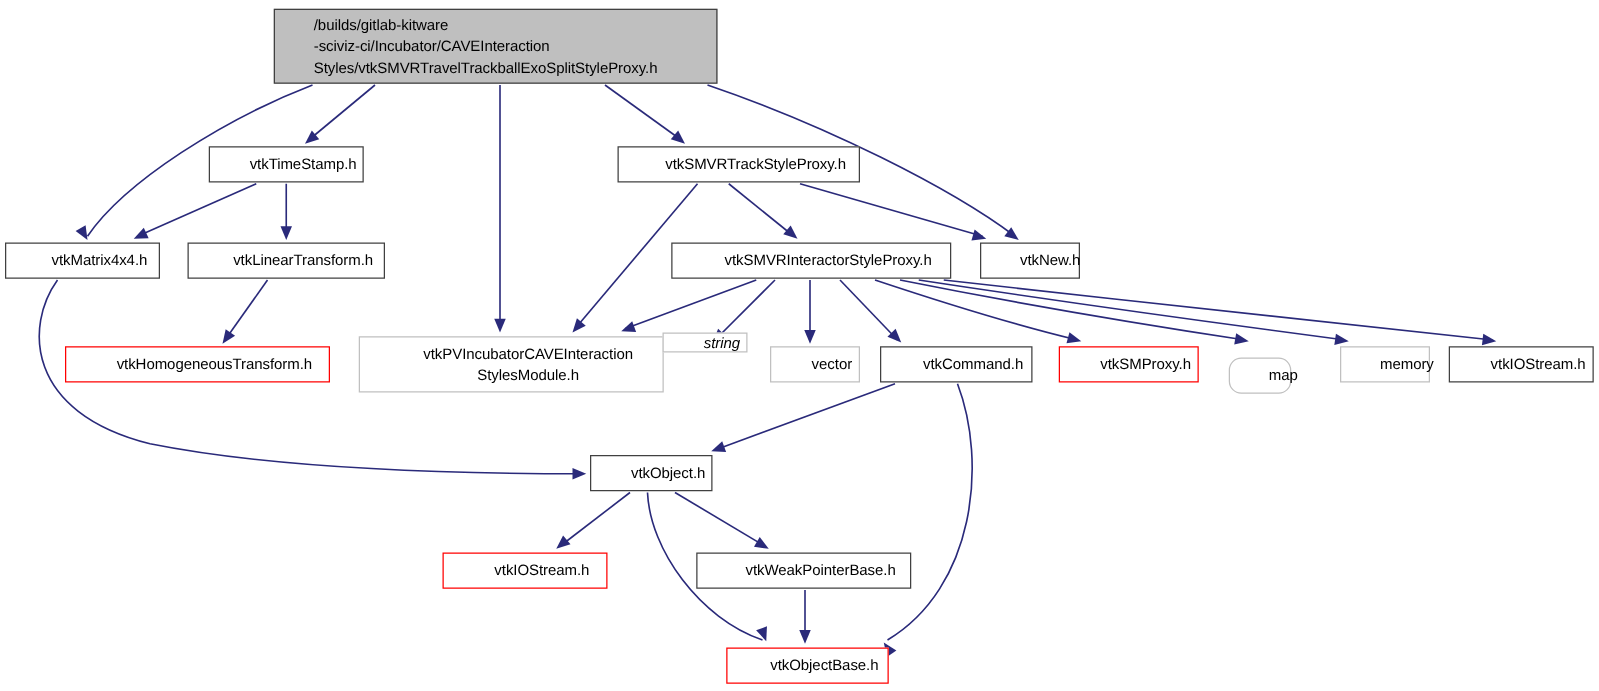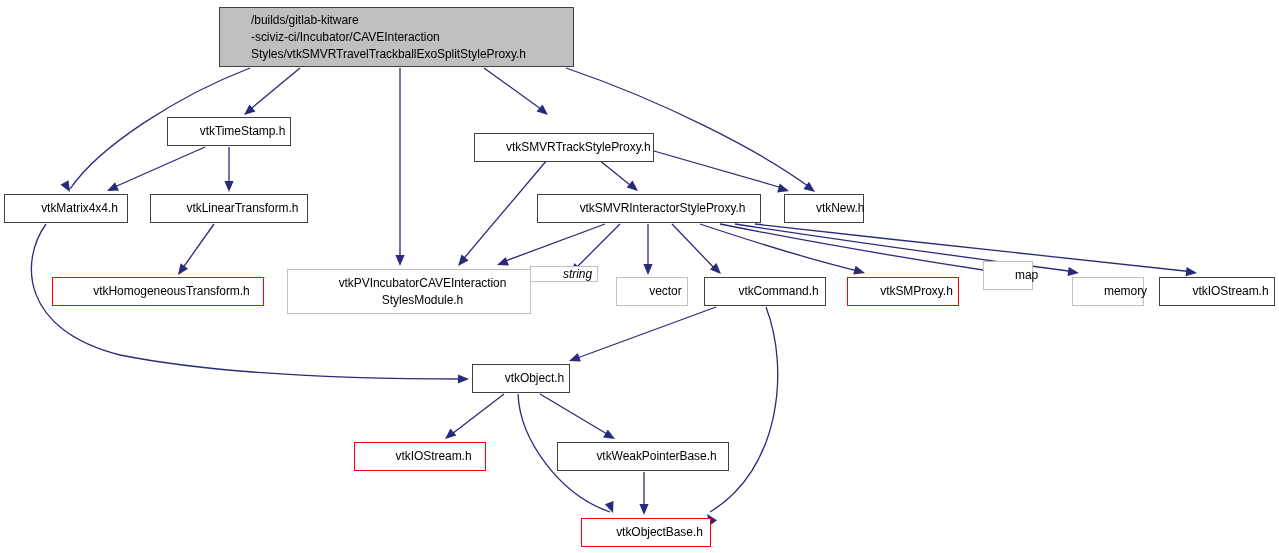--- a/index.html
+++ b/index.html
@@ -119,33 +119,33 @@
       <path d="M 518,394 C 520,440 560,495 610,512" fill="none" stroke="#2a2a7a" stroke-width="1.3"></path>
       <polygon points="0,0 -11,-4.6 -11,4.6" fill="#2a2a7a" transform="translate(613,513) rotate(70)"></polygon>
       <path d="M 644,472 L 644,512" fill="none" stroke="#2a2a7a" stroke-width="1.3"></path>
       <polygon points="0,0 -11,-4.6 -11,4.6" fill="#2a2a7a" transform="translate(644,515) rotate(90)"></polygon>
     </svg>
   <div id="node-layer">
       <div class="node root multiline" style="left: 219px; top: 7px; width: 355px; height: 60px;"><span class="node-label" style="text-align: left;">/builds/gitlab-kitware
 -sciviz-ci/Incubator/CAVEInteraction
 Styles/vtkSMVRTravelTrackballExoSplitStyleProxy.h</span></div>
       <div class="node" style="left: 167px; top: 117px; width: 124px; height: 29px;"><span class="node-label">vtkTimeStamp.h</span></div>
-      <div class="node" style="left: 474px; top: 117px; width: 180px; height: 29px; margin-top: 16px;"><span class="node-label">vtkSMVRTrackStyleProxy.h</span></div>
+      <div class="node" style="left: 494px; top: 117px; width: 194px; height: 29px;"><span class="node-label">vtkSMVRTrackStyleProxy.h</span></div>
       <div class="node" style="left: 4px; top: 194px; width: 124px; height: 29px;"><span class="node-label">vtkMatrix4x4.h</span></div>
       <div class="node" style="left: 150px; top: 194px; width: 158px; height: 29px;"><span class="node-label">vtkLinearTransform.h</span></div>
       <div class="node" style="left: 537px; top: 194px; width: 224px; height: 29px;"><span class="node-label">vtkSMVRInteractorStyleProxy.h</span></div>
       <div class="node" style="left: 784px; top: 194px; width: 80px; height: 29px;"><span class="node-label">vtkNew.h</span></div>
       <div class="node redborder" style="left: 52px; top: 277px; width: 212px; height: 29px;"><span class="node-label">vtkHomogeneousTransform.h</span></div>
       <div class="node greyborder multiline" style="left: 287px; top: 269px; width: 244px; height: 45px;"><span class="node-label">vtkPVIncubatorCAVEInteraction
 StylesModule.h</span></div>
       <div class="node greyborder" style="left: 530px; top: 266px; width: 68px; height: 16px; font-style: italic;"><span class="node-label">string</span></div>
       <div class="node greyborder" style="left: 616px; top: 277px; width: 72px; height: 29px;"><span class="node-label">vector</span></div>
       <div class="node" style="left: 704px; top: 277px; width: 122px; height: 29px;"><span class="node-label">vtkCommand.h</span></div>
       <div class="node redborder" style="left: 847px; top: 277px; width: 112px; height: 29px;"><span class="node-label">vtkSMProxy.h</span></div>
-      <div class="node greyborder" style="left: 983px; top: 261px; width: 50px; height: 29px;"><span class="node-label">map</span></div>
+      <div class="node greyborder" style="left: 983px; top: 286px; width: 50px; height: 29px; border-radius: 10px;"><span class="node-label">map</span></div>
       <div class="node greyborder" style="left: 1072px; top: 277px; width: 72px; height: 29px;"><span class="node-label">memory</span></div>
       <div class="node" style="left: 1159px; top: 277px; width: 116px; height: 29px;"><span class="node-label">vtkIOStream.h</span></div>
       <div class="node" style="left: 472px; top: 364px; width: 98px; height: 29px;"><span class="node-label">vtkObject.h</span></div>
       <div class="node redborder" style="left: 354px; top: 442px; width: 132px; height: 29px;"><span class="node-label">vtkIOStream.h</span></div>
       <div class="node" style="left: 557px; top: 442px; width: 172px; height: 29px;"><span class="node-label">vtkWeakPointerBase.h</span></div>
       <div class="node redborder" style="left: 581px; top: 518px; width: 130px; height: 29px;"><span class="node-label">vtkObjectBase.h</span></div>
     </div>
 </div>
 
 </body></html>

